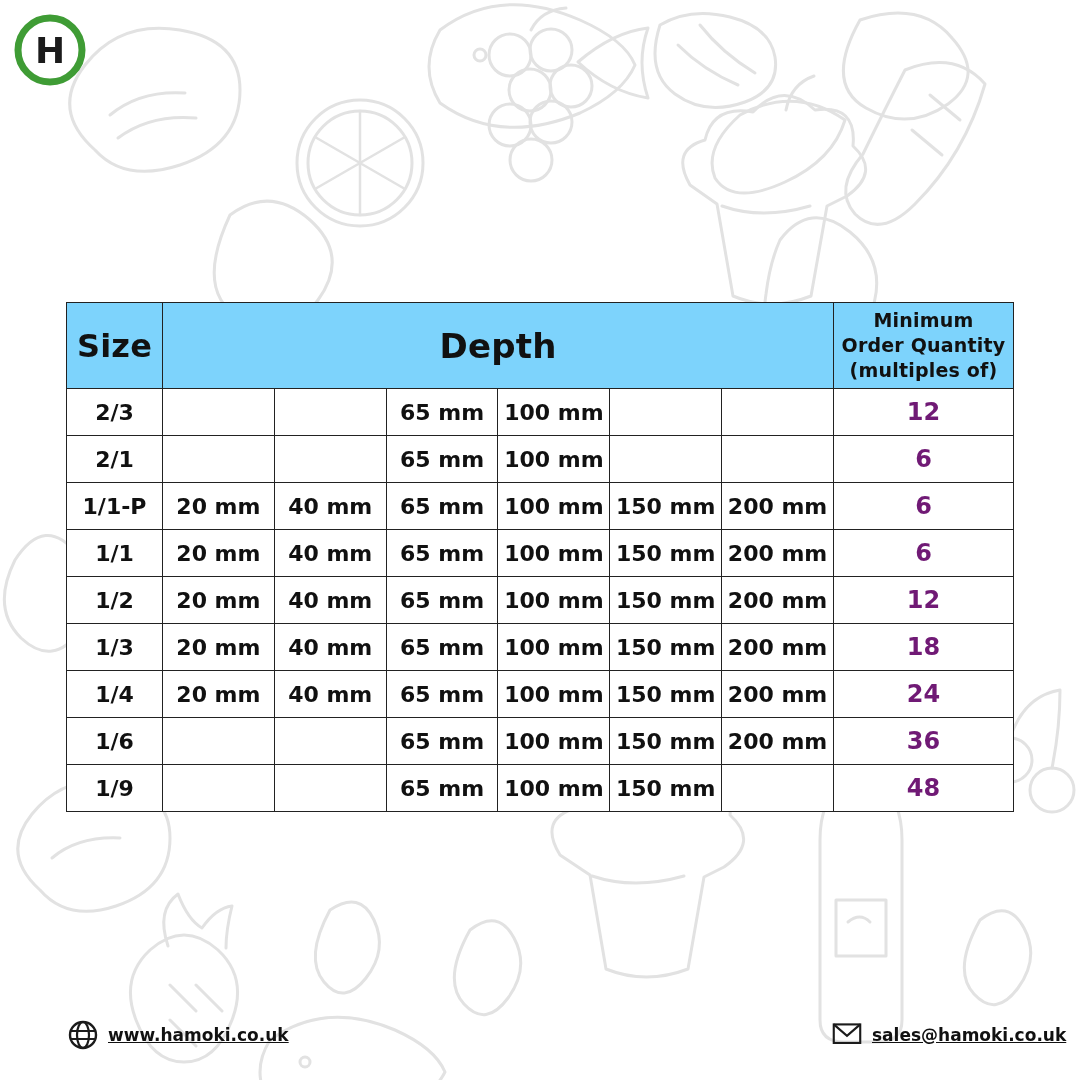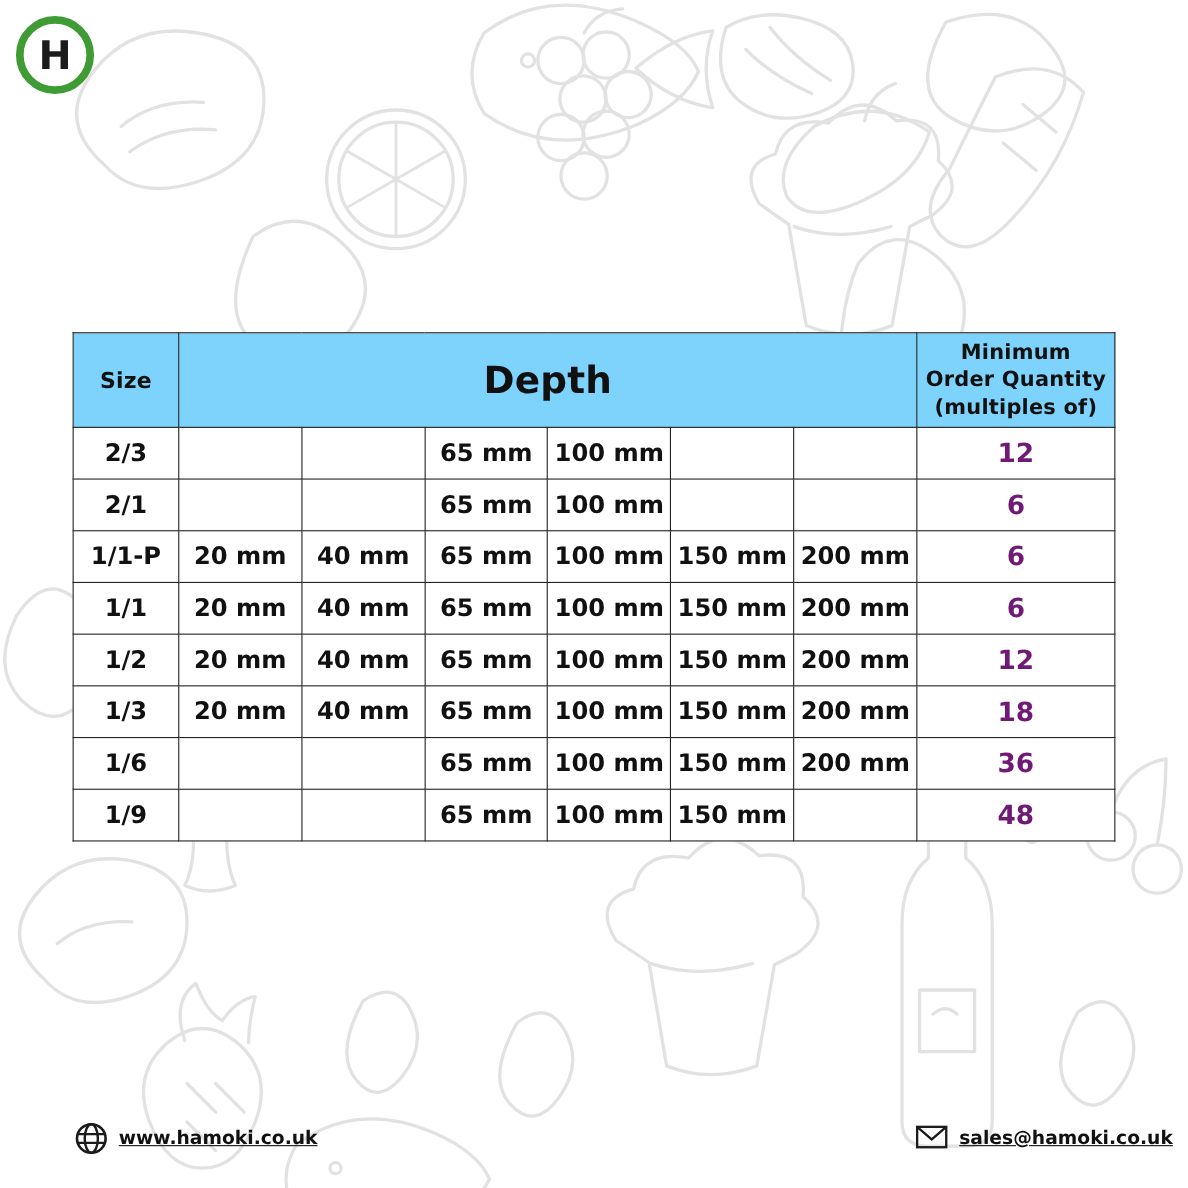--- a/index.html
+++ b/index.html
@@ -65,21 +65,21 @@
     font-weight: bold;
     color: #111111;
   }
   thead th {
     background: #7dd3fc;
     color: #111111;
     height: 86px;
     font-size: 23px;
     letter-spacing: 0.2px;
   }
-  th.size-head { font-size: 20px; width: 96px; }
+  th.size-head { font-size: 32px; width: 96px; }
   th.depth-head { font-size: 34px; }
   th.moq-head {
     width: 180px;
     font-size: 19px;
     line-height: 25px;
     padding: 4px 6px;
   }
   tbody td {
     height: 47px;
     font-size: 22px;
@@ -294,20 +294,30 @@
             <td class="size-cell">1/3</td>
             <td class="depth-cell">20 mm</td>
             <td class="depth-cell">40 mm</td>
             <td class="depth-cell">65 mm</td>
             <td class="depth-cell">100 mm</td>
             <td class="depth-cell">150 mm</td>
             <td class="depth-cell">200 mm</td>
             <td class="moq-cell">18</td>
           </tr>
           <tr>
+            <td class="size-cell">1/4</td>
+            <td class="depth-cell">20 mm</td>
+            <td class="depth-cell">40 mm</td>
+            <td class="depth-cell">65 mm</td>
+            <td class="depth-cell">100 mm</td>
+            <td class="depth-cell">150 mm</td>
+            <td class="depth-cell">200 mm</td>
+            <td class="moq-cell">24</td>
+          </tr>
+          <tr>
             <td class="size-cell">1/6</td>
             <td class="depth-cell empty"></td>
             <td class="depth-cell empty"></td>
             <td class="depth-cell">65 mm</td>
             <td class="depth-cell">100 mm</td>
             <td class="depth-cell">150 mm</td>
             <td class="depth-cell">200 mm</td>
             <td class="moq-cell">36</td>
           </tr>
           <tr>

